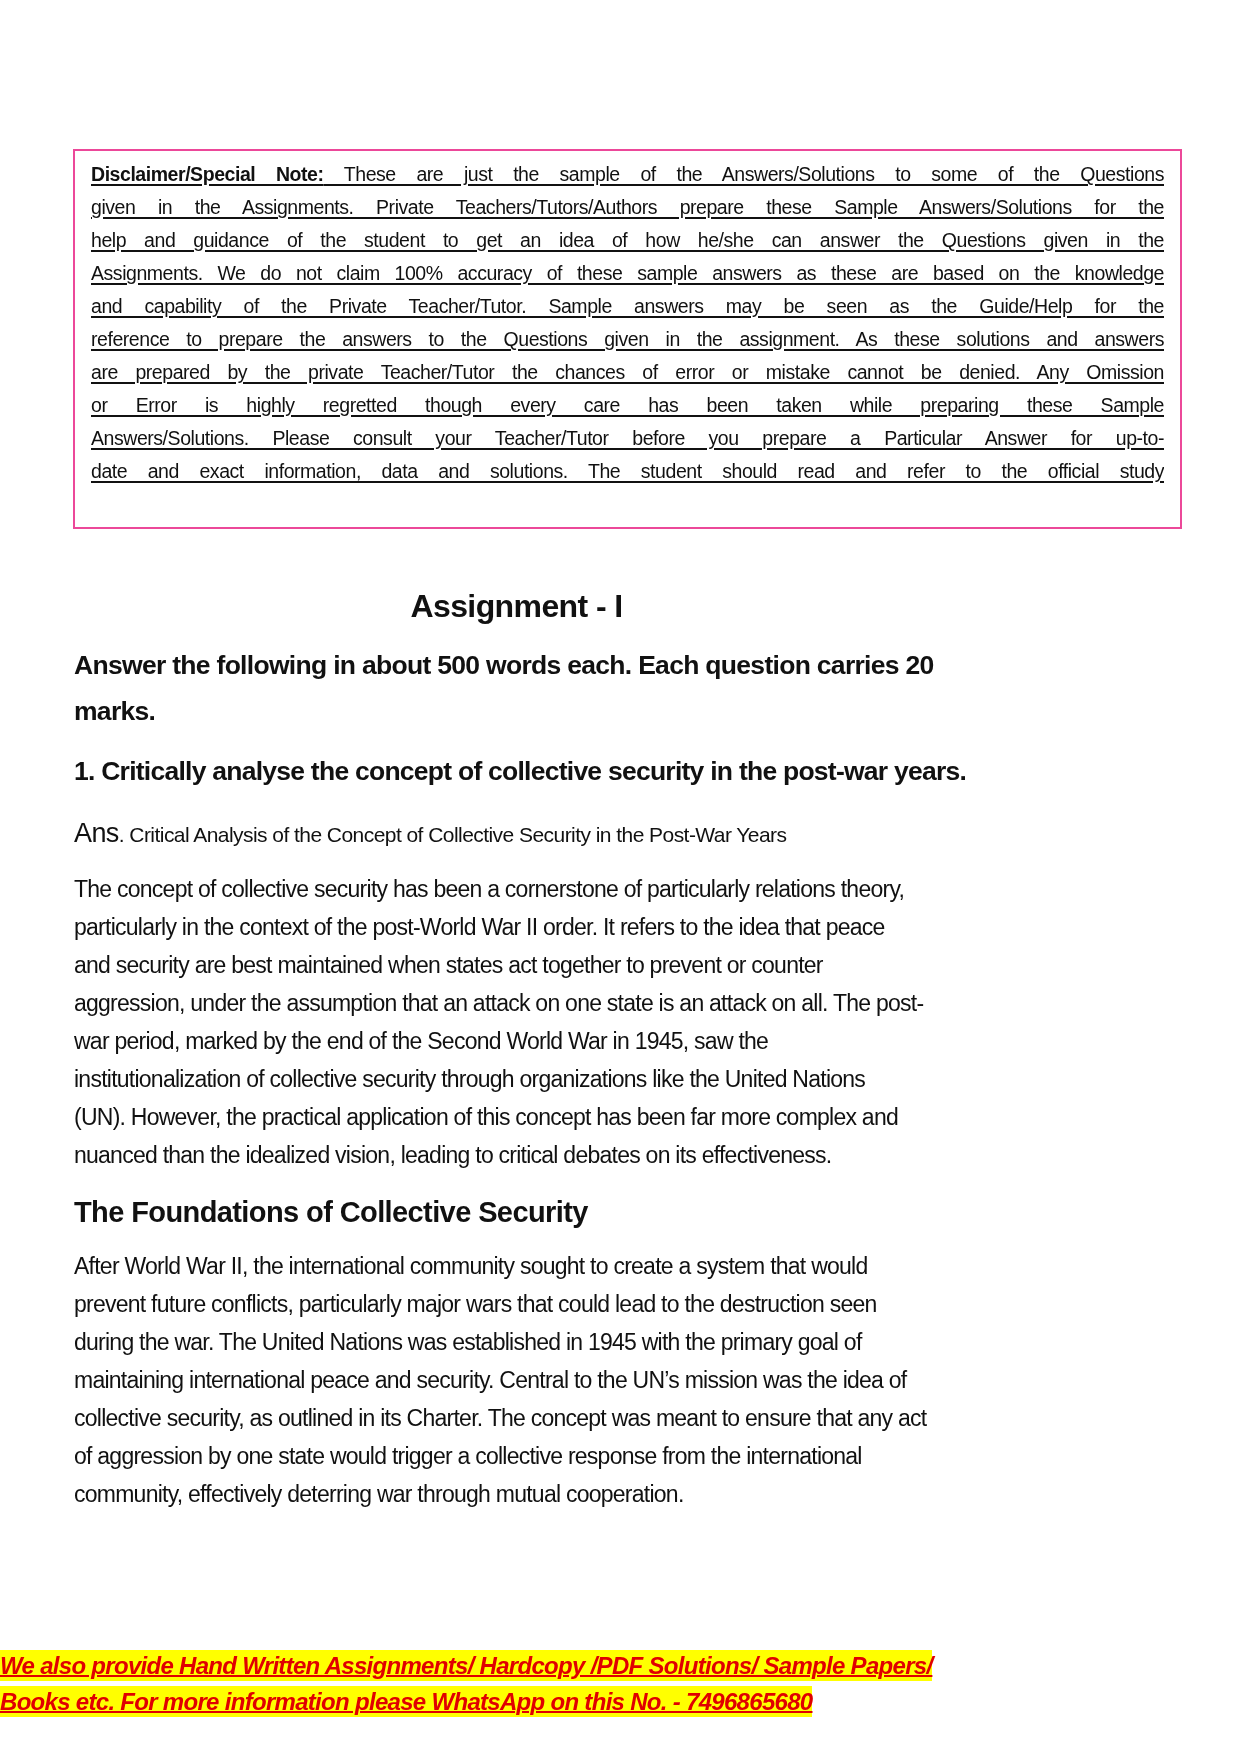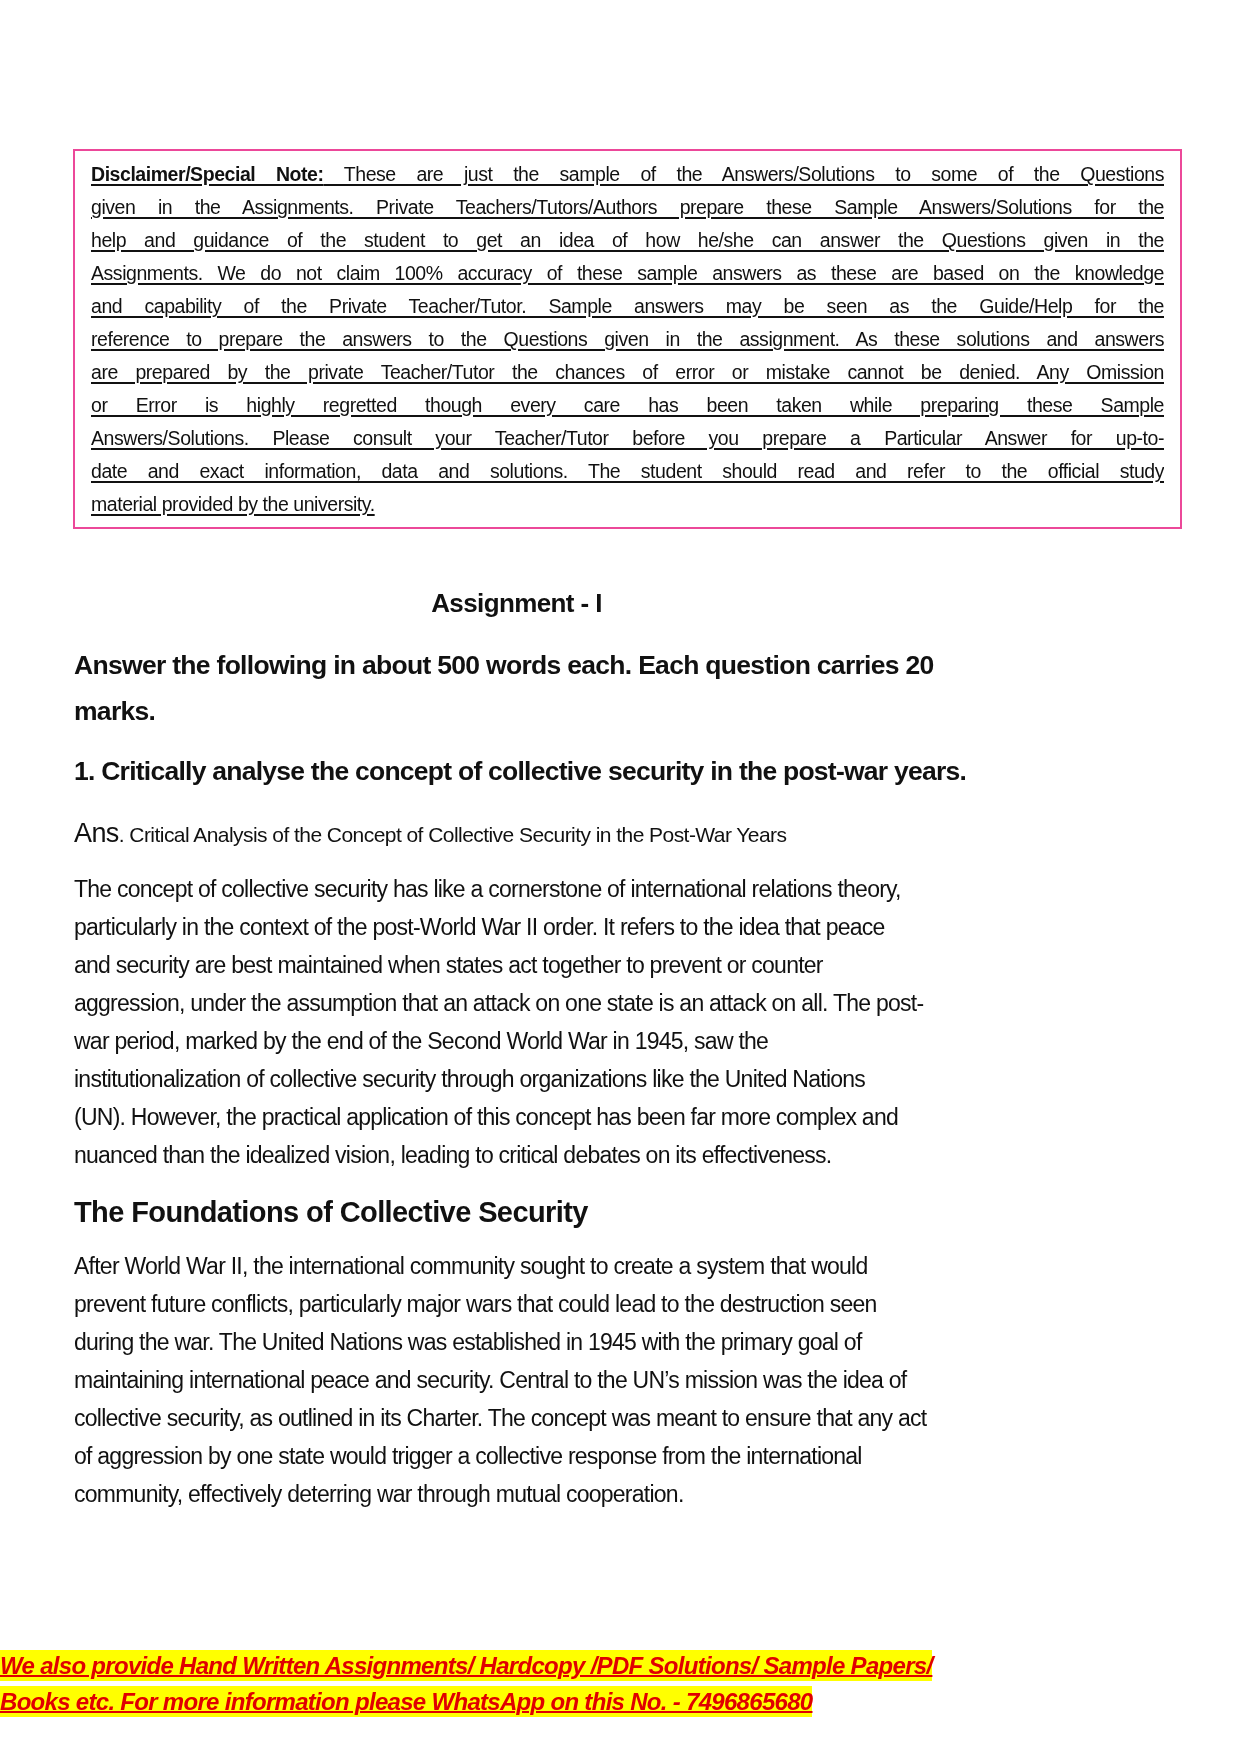--- a/index.html
+++ b/index.html
@@ -15,21 +15,21 @@
     position: absolute; left: 16px; width: 1073px; height: 33px;
     font-size: 19.5px; line-height: 26px; text-decoration: underline;
     text-decoration-thickness: 1.5px; text-underline-offset: 3px;
     letter-spacing: -0.45px; white-space: nowrap; overflow: hidden;
     text-align: justify; text-align-last: justify;
   }
   .disc-line.last { text-align-last: left; }
   .disc-line b { font-weight: bold; }
   .assign-title {
     position: absolute; left: 0; width: 1033px; top: 588px; text-align: center;
-    font-size: 26px; font-weight: bold; letter-spacing: -0.6px;
+    font-size: 32px; font-weight: bold; letter-spacing: -0.6px;
   }
   .instr {
     position: absolute; left: 74px; font-size: 26.5px; font-weight: bold;
     letter-spacing: -0.7px; white-space: nowrap;
   }
   .question {
     position: absolute; left: 74px; top: 756px; font-size: 26.5px; font-weight: bold;
     letter-spacing: -0.75px; white-space: nowrap;
   }
   .ans-heading {
@@ -62,36 +62,35 @@
   <div class="disc-line" style="top:10px"><b>Disclaimer/Special Note:</b><span> These are just the sample of the Answers/Solutions to some of the Questions</span></div>
   <div class="disc-line" style="top:43px">given in the Assignments. Private Teachers/Tutors/Authors prepare these Sample Answers/Solutions for the</div>
   <div class="disc-line" style="top:76px">help and guidance of the student to get an idea of how he/she can answer the Questions given in the</div>
   <div class="disc-line" style="top:109px">Assignments. We do not claim 100% accuracy of these sample answers as these are based on the knowledge</div>
   <div class="disc-line" style="top:142px">and capability of the Private Teacher/Tutor. Sample answers may be seen as the Guide/Help for the</div>
   <div class="disc-line" style="top:175px">reference to prepare the answers to the Questions given in the assignment. As these solutions and answers</div>
   <div class="disc-line" style="top:241px">or Error is highly regretted though every care has been taken while preparing these Sample</div>
   <div class="disc-line" style="top:208px">are prepared by the private Teacher/Tutor the chances of error or mistake cannot be denied. Any Omission</div>
   <div class="disc-line" style="top:274px">Answers/Solutions. Please consult your Teacher/Tutor before you prepare a Particular Answer for up-to-</div>
   <div class="disc-line" style="top:307px">date and exact information, data and solutions. The student should read and refer to the official study</div>
-  <div class="disc-line last" style="top:340px">material provided by the university.</div>
 </div>
 
 <div class="assign-title">Assignment - I</div>
 
 <div class="instr" style="top:650px">Answer the following in about 500 words each. Each question carries 20</div>
 <div class="instr" style="top:696px">marks.</div>
 
 <div class="question">1. Critically analyse the concept of collective security in the post-war years.</div>
 
 <div class="ans-heading">
   <span class="ans-label">Ans</span><span class="ans-title">. </span><span class="ans-title">Critical Analysis of the Concept of Collective Security in the Post-War Years</span>
 </div>
 
 <div>
-  <div class="para-line" style="top:876px">The concept of collective security has like a cornerstone of international relations theory,</div>
+  <div class="para-line" style="top:876px">The concept of collective security has been a cornerstone of particularly relations theory,</div>
   <div class="para-line" style="top:914px">particularly in the context of the post-World War II order. It refers to the idea that peace</div>
   <div class="para-line" style="top:952px">and security are best maintained when states act together to prevent or counter</div>
   <div class="para-line" style="top:990px">aggression, under the assumption that an attack on one state is an attack on all. The post-</div>
   <div class="para-line" style="top:1028px">war period, marked by the end of the Second World War in 1945, saw the</div>
   <div class="para-line" style="top:1066px">institutionalization of collective security through organizations like the United Nations</div>
   <div class="para-line" style="top:1104px">(UN). However, the practical application of this concept has been far more complex and</div>
   <div class="para-line" style="top:1142px">nuanced than the idealized vision, leading to critical debates on its effectiveness.</div>
 </div>
 
 <div class="sub-heading">The Foundations of Collective Security</div>

